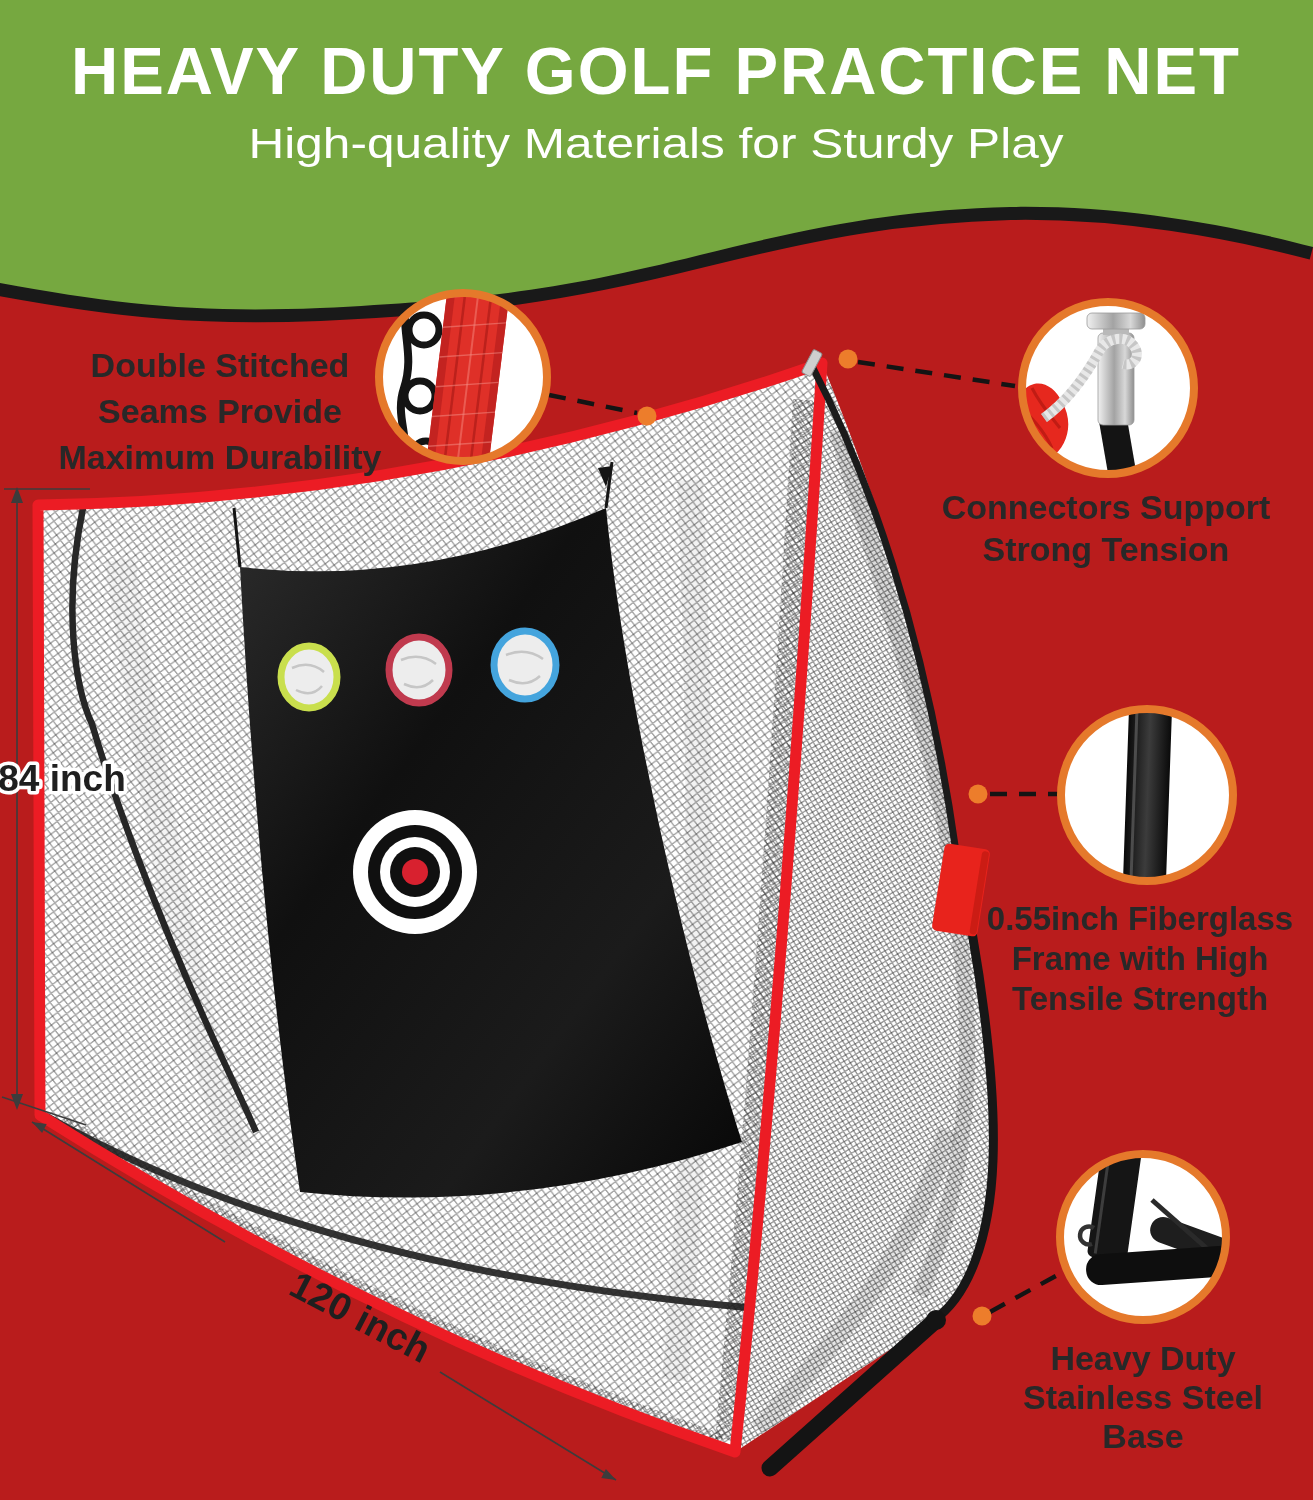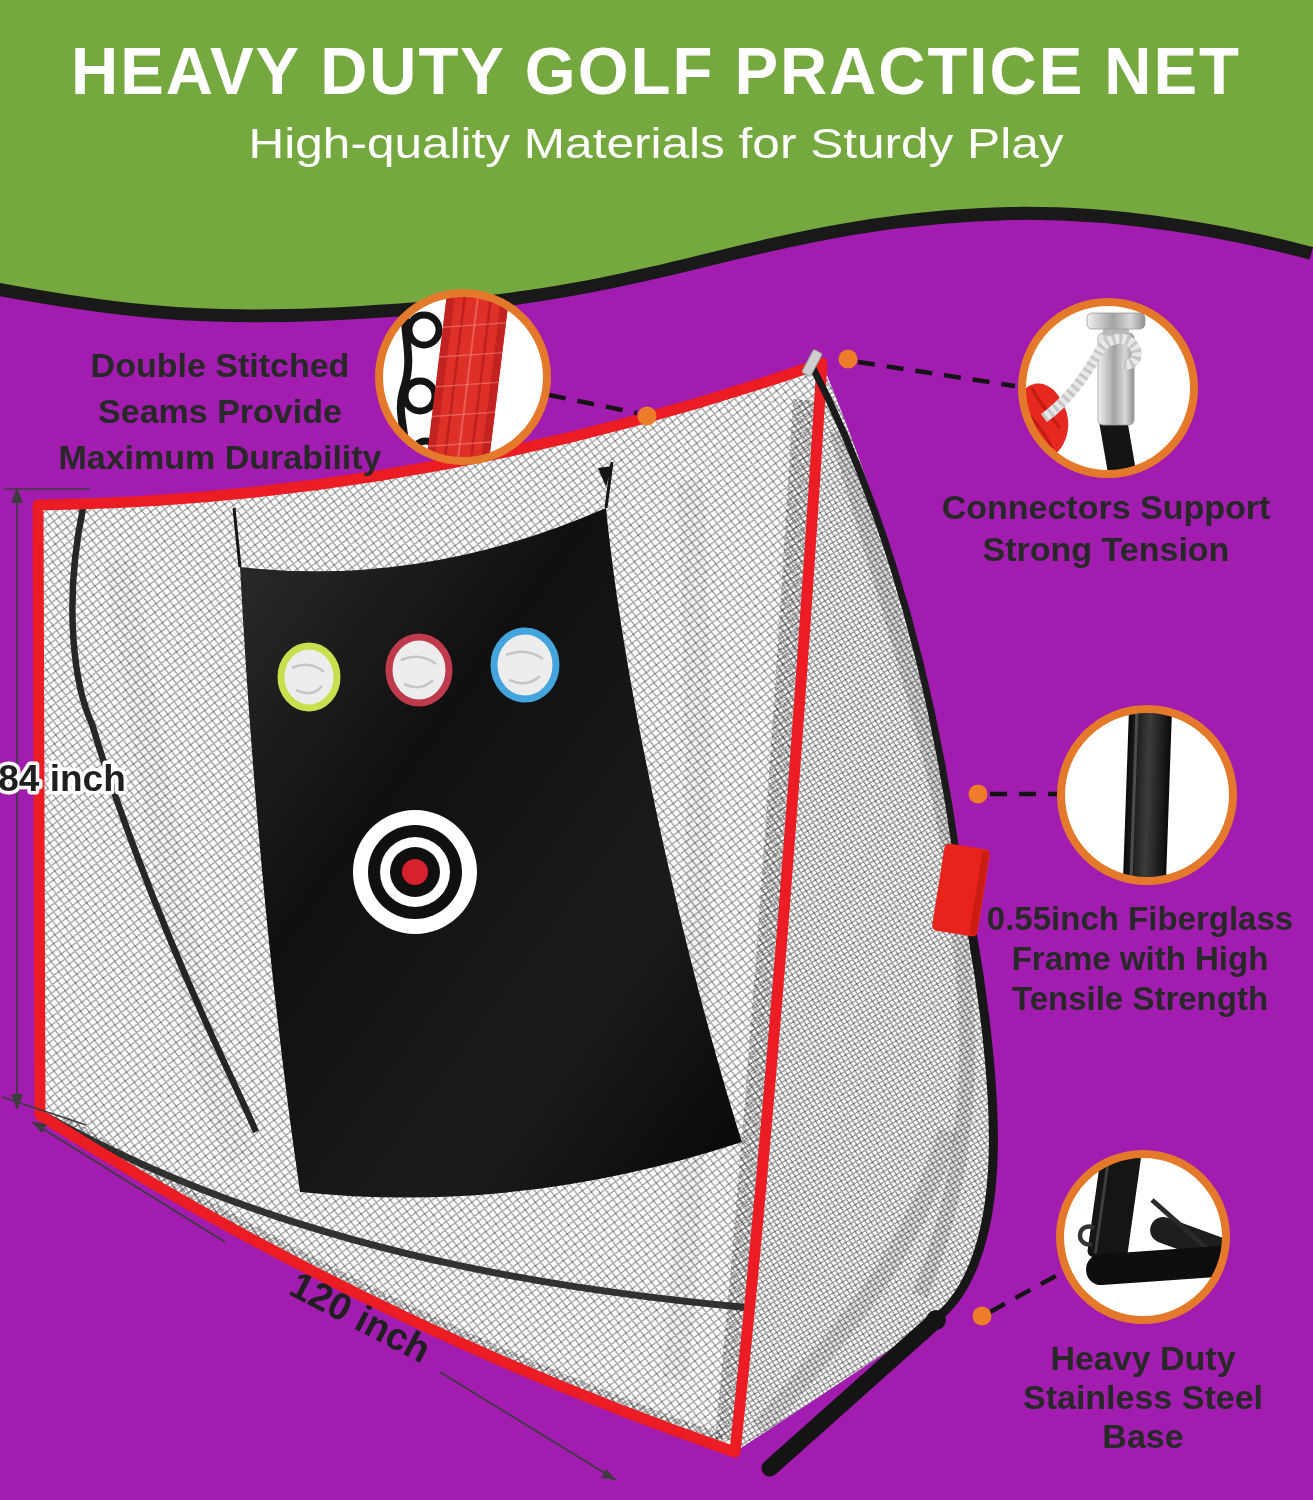--- a/index.html
+++ b/index.html
@@ -1,16 +1,16 @@
 <!DOCTYPE html>
 <html><head>
 <meta charset="utf-8">
 <style>
   html,body{margin:0;padding:0;background:#ffffff;}
-  .page{position:relative;width:1313px;height:1500px;background:#a21caf;overflow:hidden;
+  .page{position:relative;width:1313px;height:1500px;background:#b91c1c;overflow:hidden;
         font-family:"Liberation Sans", sans-serif;}
   svg text{font-family:"Liberation Sans", sans-serif;}
   .halo{paint-order:stroke;stroke:#ffffff;stroke-width:7px;stroke-linejoin:round;}
 </style>
 </head>
 <body>
 
 <div class="page">
 <svg width="1313" height="1500" viewBox="0 0 1313 1500" xmlns="http://www.w3.org/2000/svg">
   <defs>

